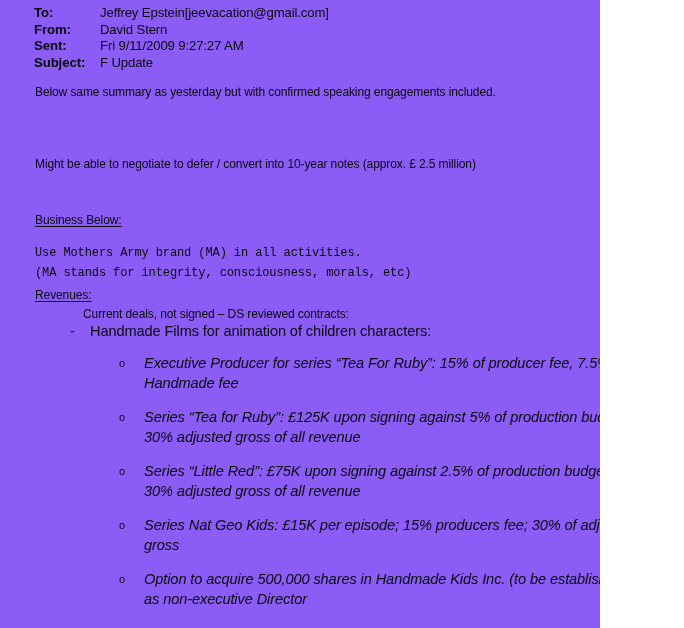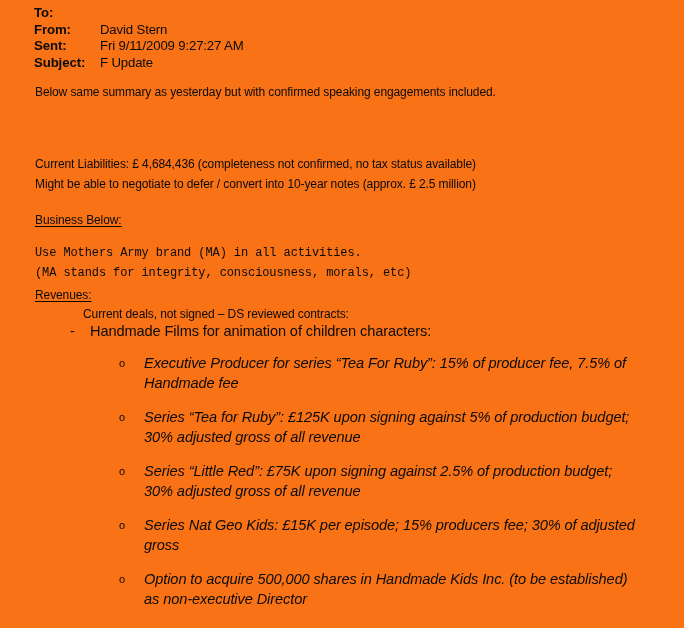--- a/index.html
+++ b/index.html
@@ -9,24 +9,24 @@
   }
   body {
     width: 684px;
     height: 628px;
     font-family: "Liberation Sans", sans-serif;
     color: #0a0a0a;
     -webkit-font-smoothing: antialiased;
   }
   .page {
     position: relative;
-    width: 684px;
+    width: 600px;
     height: 628px;
     overflow: hidden;
-    background: #f97316;
+    background: #8b5cf6;
   }
 
   
   .mail-header {
     position: absolute;
     left: 34px;
     top: 5px;
     width: 620px;
   }
   .hdr-row {
@@ -116,20 +116,21 @@
 </style>
 </head>
 <body>
 
 <div class="page">
 
   <div class="mail-header">
 
     <div class="hdr-row">
       <span class="hdr-label">To:</span>
+      <span class="hdr-value">Jeffrey Epstein[jeevacation@gmail.com]</span>
     </div>
 
     <div class="hdr-row">
       <span class="hdr-label">From:</span>
       <span class="hdr-value">David Stern</span>
     </div>
 
     <div class="hdr-row">
       <span class="hdr-label">Sent:</span>
       <span class="hdr-value">Fri 9/11/2009 9:27:27 AM</span>
@@ -138,21 +139,20 @@
     <div class="hdr-row">
       <span class="hdr-label">Subject:</span>
       <span class="hdr-value">F Update</span>
     </div>
 
   </div>
 
   <div class="body-block p-intro">Below same summary as yesterday but with confirmed speaking engagements included.</div>
 
   <div class="body-block p-liab">
-    <div>Current Liabilities: £ 4,684,436 (completeness not confirmed, no tax status available)</div>
     <div>Might be able to negotiate to defer / convert into 10-year notes (approx. £ 2.5 million)</div>
   </div>
 
   <div class="body-block p-bizhdr">
     <span class="uline">Business Below:</span>
   </div>
   <div class="body-block p-biz">
     <div>Use Mothers Army brand (MA) in all activities.</div>
     <div>(MA stands for integrity, consciousness, morals, etc)</div>
   </div>

